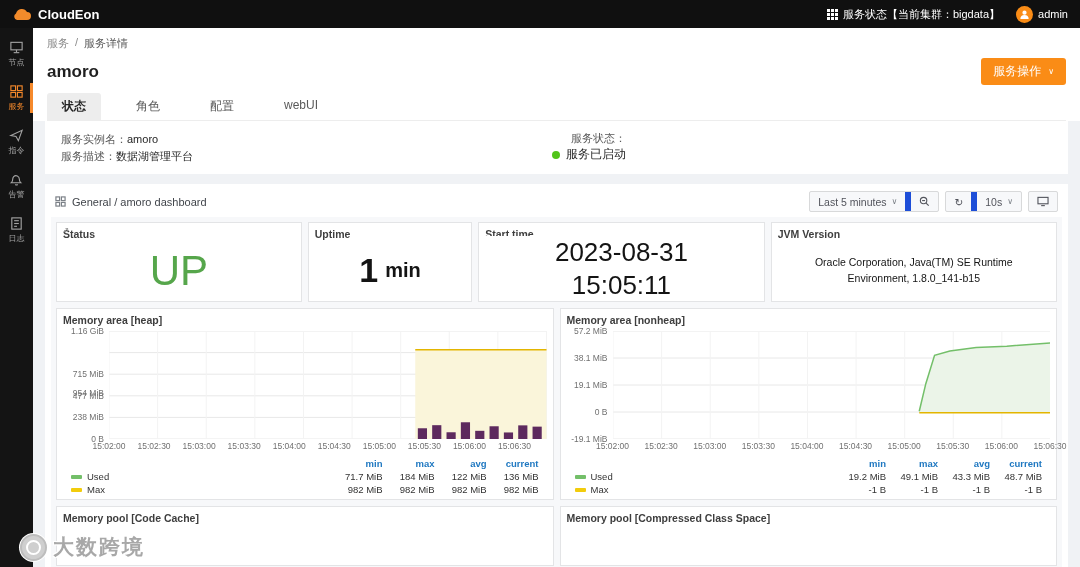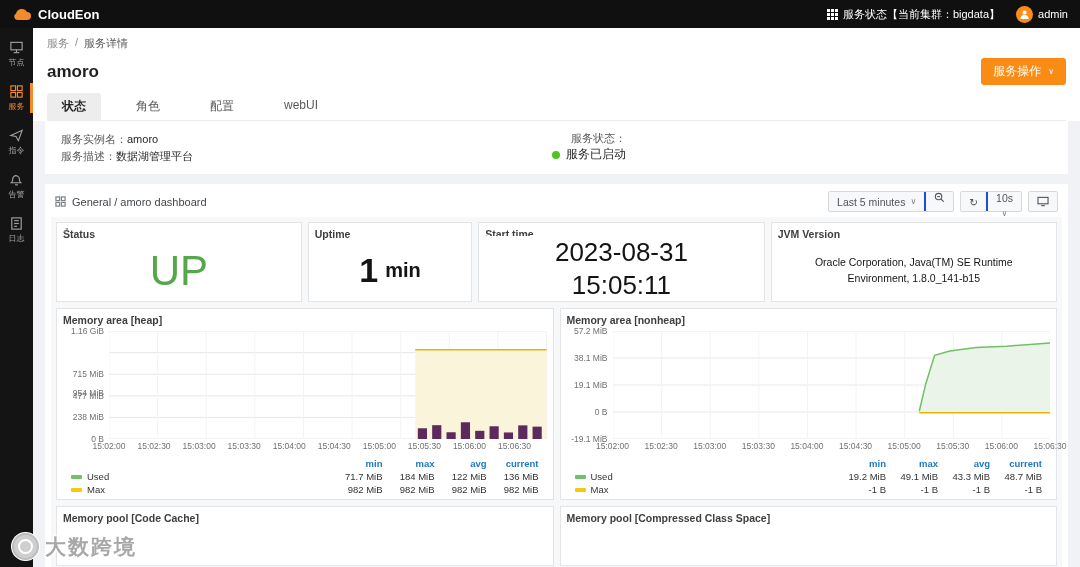--- a/index.html
+++ b/index.html
@@ -48,21 +48,21 @@
   .status-dot { width:8px; height:8px; border-radius:50%; background:#52c41a; }
 
   
   .dash-card { background:#fff; padding:4px 6px 6px; }
   .dash-header { display:flex; justify-content:space-between; align-items:center; padding:3px 4px 5px; font-size:11px; color:#41454b; }
   .dash-bc { display:flex; align-items:center; gap:6px; cursor:pointer; }
   .dash-bc b { font-weight:400; }
   .dash-tools { display:flex; align-items:center; gap:6px; }
   .tool-group { display:flex; align-items:flex-start; border:1px solid #d8d9da; border-radius:2px; background:#f7f8fa; height:21px; font-size:10.5px; color:#52545c; }
   .tool-seg { padding:0 8px; display:flex; align-items:center; gap:5px; height:100%; cursor:pointer; }
-  .tool-seg + .tool-seg { border-left:2px solid #1d4ed8;flex-direction:column; }
+  .tool-seg + .tool-seg { border-left:6px solid #1d4ed8; }
   .caret { font-size:8px; color:#7b8087; }
 
   .dash-body { background:#f7f8fa; padding:5px; }
   .panel { background:#fff; border:1px solid #e3e4e6; }
   .panel-title { font-size:10.5px; font-weight:600; color:#3e3e3e; padding:5px 6px 0; white-space:nowrap; overflow:hidden; }
 
   .stat-row { display:flex; gap:6px; margin-bottom:6px; }
   .stat { height:80px; display:flex; flex-direction:column; position:relative; }
   .stat-value { flex:1; display:flex; align-items:center; justify-content:center; text-align:center; }
   .v-status { font-size:42px; font-weight:500; color:#56a64b; }
@@ -92,21 +92,21 @@
   .lg-row { display:flex; align-items:center; height:13px; }
   .lg-head .lg-col { color:#1f78c1; font-weight:700; }
   .lg-name { flex:1; display:flex; align-items:center; gap:5px; color:#333; }
   .lg-name i { width:11px; height:4px; border-radius:1px; display:inline-block; }
   .lg-col { width:52px; text-align:right; color:#333; }
 
   .bottom-row { display:flex; gap:6px; }
   .bottom-panel { flex:1; height:60px; }
 
   
-  .watermark { position:absolute; left:12px; bottom:6px; display:flex; gap:6px; pointer-events:none; z-index:50; }
+  .watermark { position:absolute; left:20px; bottom:6px; display:flex; align-items:center; gap:6px; pointer-events:none; z-index:50; }
   .wm-logo { width:27px; height:27px; border-radius:50%; background:#cfcfcf; border:2px solid #bdbdbd; box-shadow:0 0 0 1px #fff; display:flex; align-items:center; justify-content:center; }
   .wm-logo::after { content:""; width:11px; height:11px; border-radius:50%; border:2.5px solid #fff; }
   .wm-text { font-size:21px; font-weight:800; letter-spacing:2px; color:#a8a8a8;
     text-shadow:-1px -1px 0 #fff, 1px -1px 0 #fff, -1px 1px 0 #fff, 1px 1px 0 #fff; }
 
   svg.ic { display:block; }
 </style>
 </head>
 <body>
 

